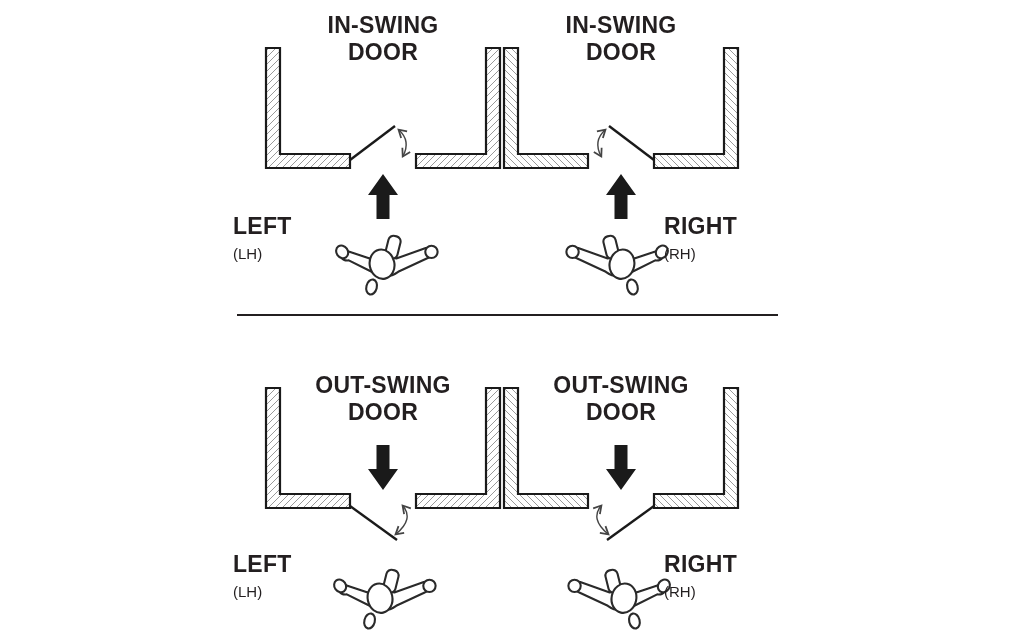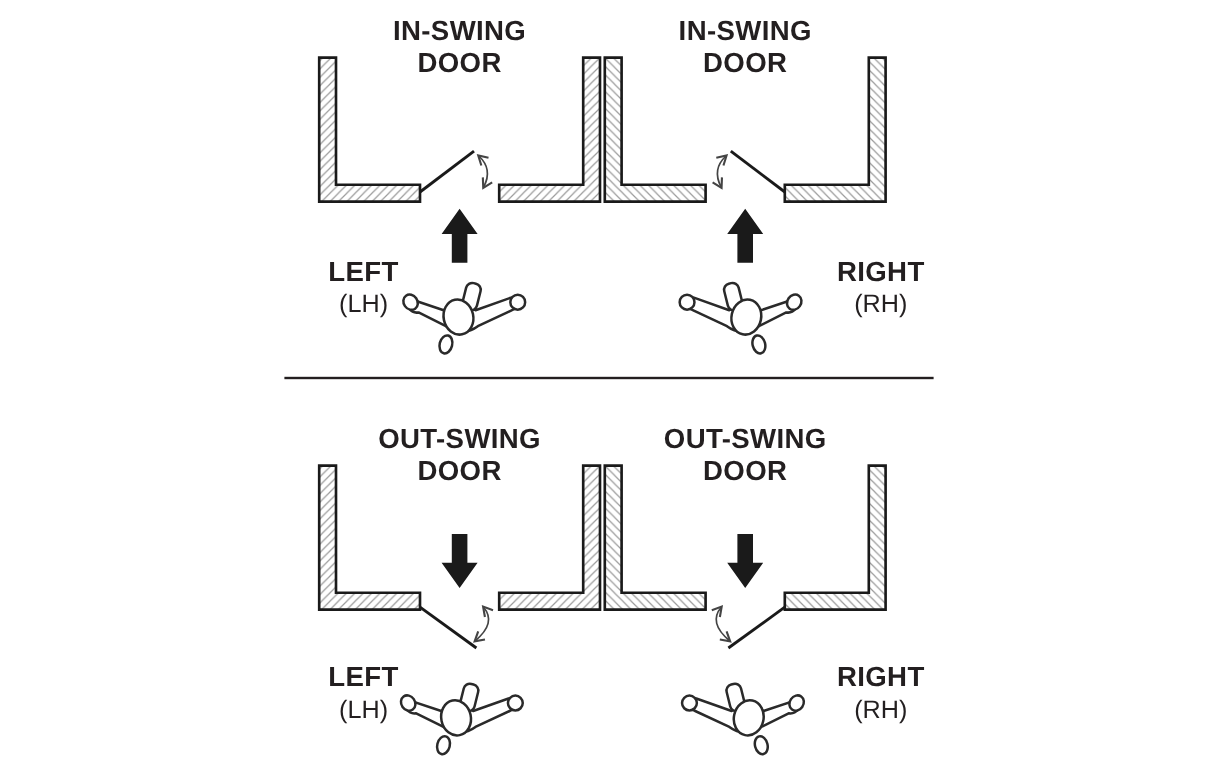--- a/index.html
+++ b/index.html
@@ -5,26 +5,26 @@
   html,body{margin:0;padding:0;background:#ffffff;}
   .canvas{
     position:relative;width:1024px;height:640px;background:#ffffff;
     font-family:"Liberation Sans",sans-serif;color:#231f20;overflow:hidden;
   }
   .diagram-svg{position:absolute;left:0;top:0;}
   .panel-title{
     position:absolute;width:300px;text-align:center;
     font-weight:bold;font-size:23px;line-height:27px;letter-spacing:.3px;
   }
-  .hand-label{position:absolute;width:140px;text-align:center;}
+  .hand-label{position:absolute;width:140px;text-align:left;}
   .hand-label .word{font-weight:bold;font-size:23px;line-height:26px;letter-spacing:.3px;}
-  .hand-label .abbr{font-weight:normal;font-size:21px;line-height:25px;margin-top:2px;}
+  .hand-label .abbr{font-weight:normal;font-size:15px;line-height:25px;margin-top:2px;}
   .divider{position:absolute;left:237px;top:314px;width:541px;height:2px;background:#231f20;}
   #title-q1,#title-q3{left:233px;} #title-q2,#title-q4{left:471px;}
-  #title-q1,#title-q2{top:12px;text-align:center;}  #title-q3,#title-q4{top:352px;}
+  #title-q1,#title-q2{top:12px;text-align:center;}  #title-q3,#title-q4{top:372px;}
   #hand-q1,#hand-q3{left:233px;}  #hand-q2,#hand-q4{left:664px;}
   #hand-q1,#hand-q2{top:213px;}   #hand-q3,#hand-q4{top:551px;}
 </style>
 </head>
 <body>
 
 <div class="canvas">
 
   <svg class="diagram-svg" width="1024" height="640" viewBox="0 0 1024 640">
     <defs>

